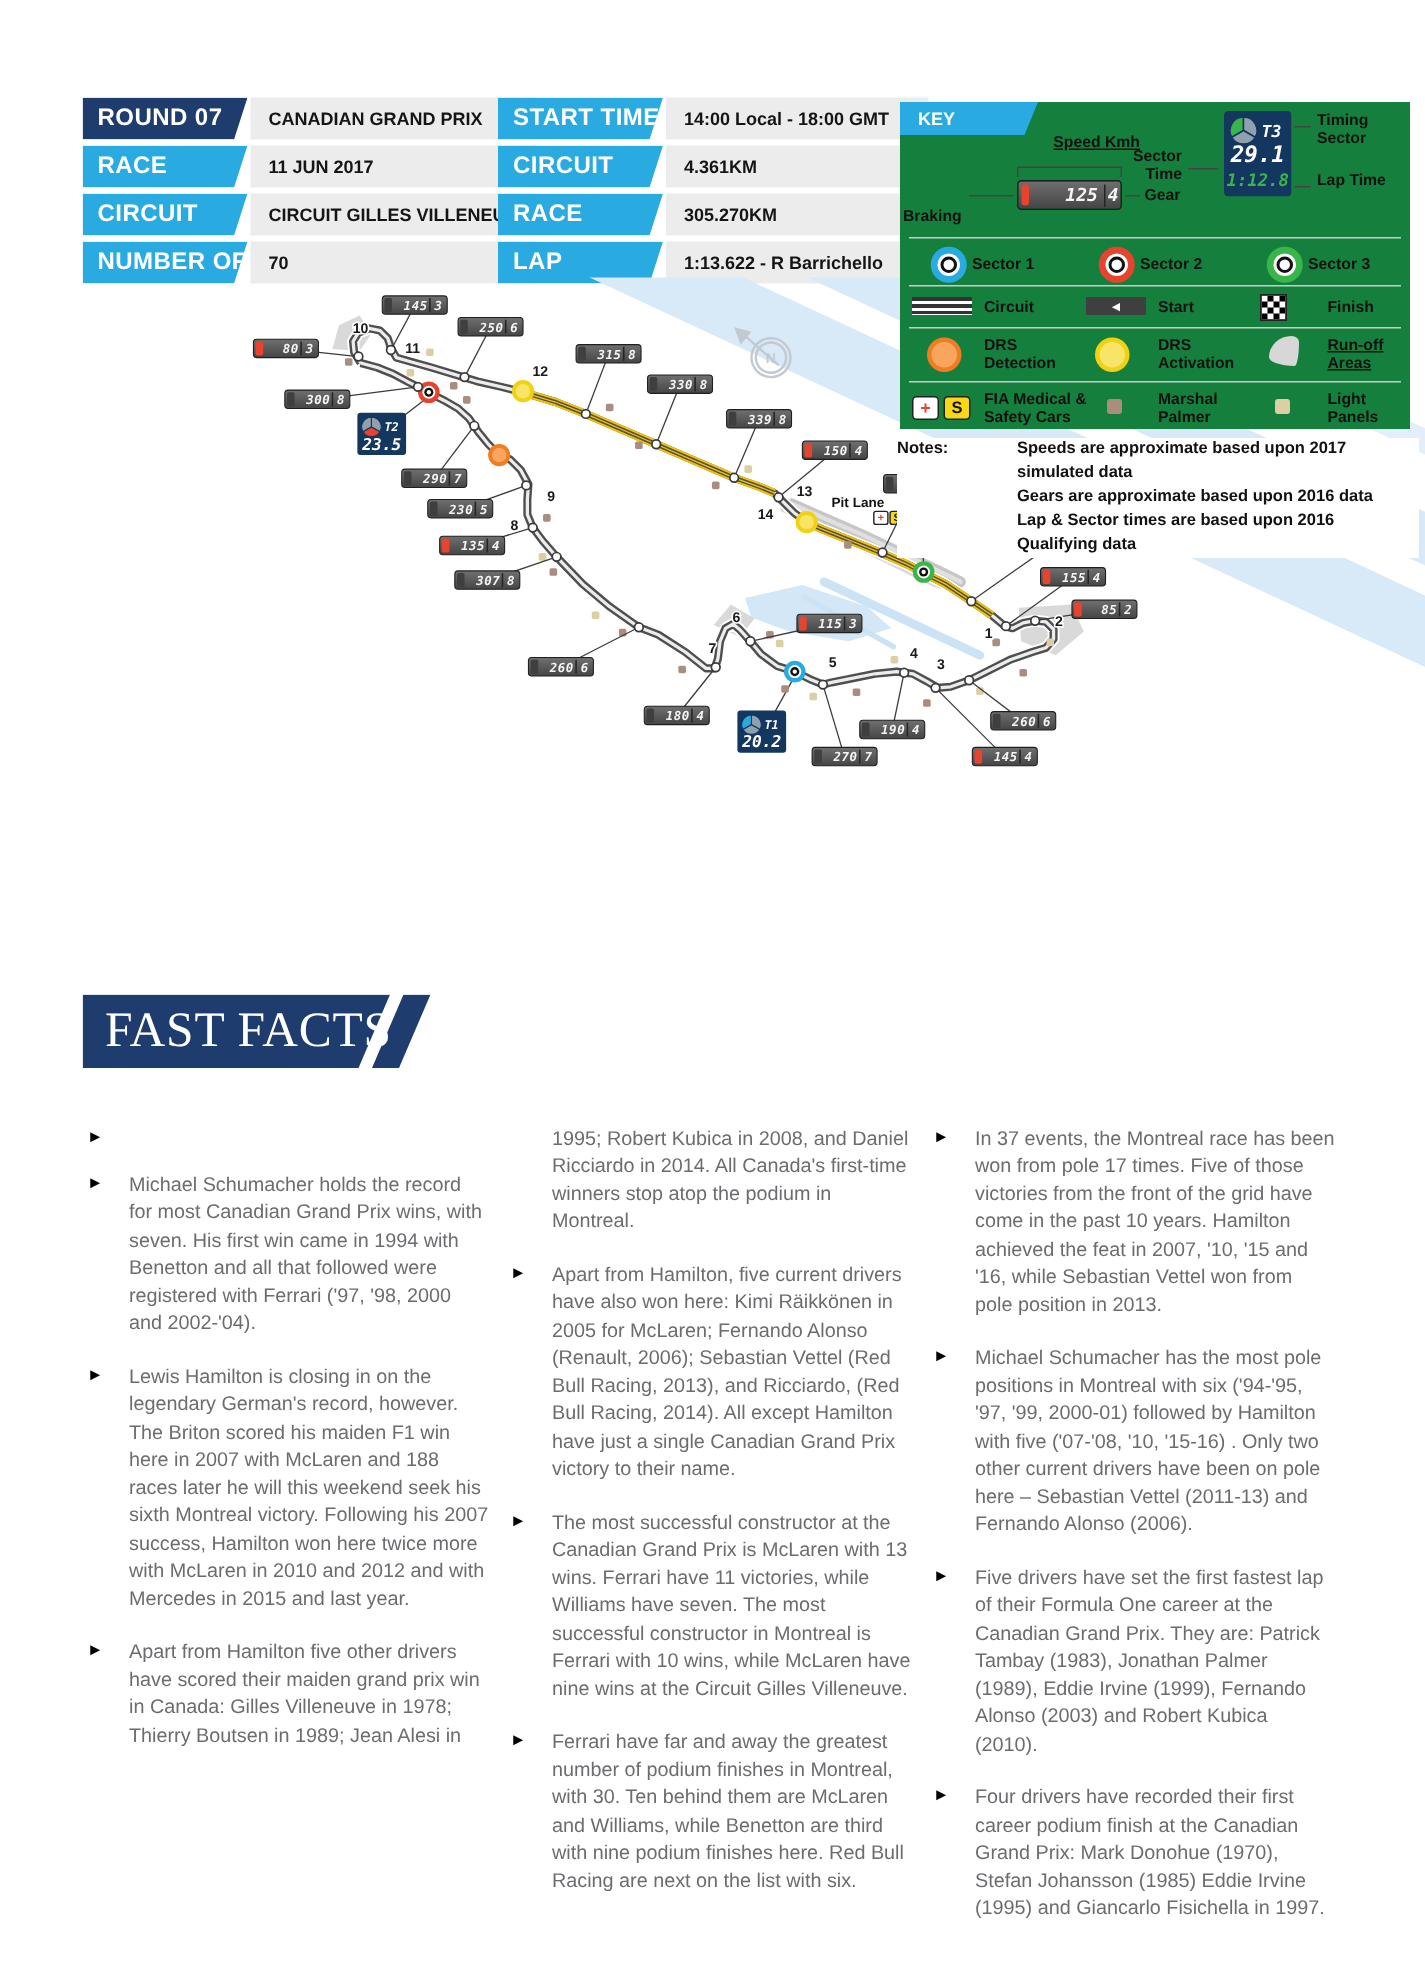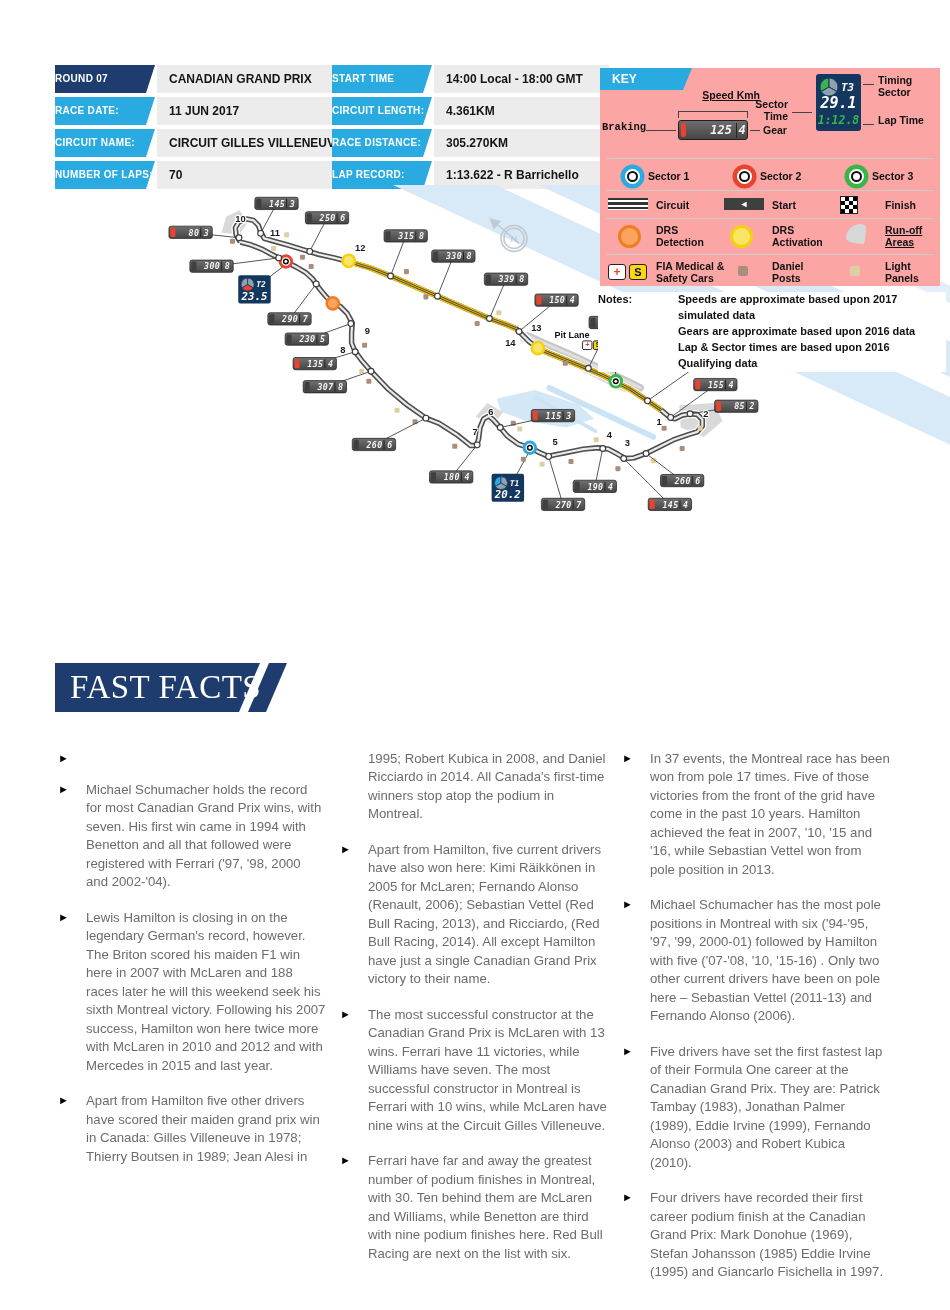--- a/index.html
+++ b/index.html
@@ -1,34 +1,34 @@
 <!DOCTYPE html>
 <html><head>
 <meta charset="utf-8">
 <style>
   html,body{margin:0;padding:0;}
   body{width:950px;height:1310px;background:#fff;position:relative;overflow:hidden;
        font-family:"Liberation Sans",sans-serif;}
   
   .info-table{position:absolute;display:flex;flex-direction:column;gap:4px;}
   .info-row{display:flex;gap:2px;height:28px;}
-  .lbl-cell{background:#29abe2;color:#fff;font-weight:700;font-size:10px;line-height:28px;
-            letter-spacing:.3px;
+  .lbl-cell{background:#29abe2;color:#fff;font-weight:700;font-size:16px;line-height:28px;
+            padding-left:10px;letter-spacing:.3px;
             clip-path:polygon(0 0,100% 0,calc(100% - 9px) 100%,0 100%);}
   .lbl-cell.dark{background:#1e3c6e;}
   .val-cell{background:#ececec;color:#151515;font-weight:700;font-size:12px;line-height:28px;
             padding-left:12px;}
   #tbl-left{left:55px;top:65px;}
   #tbl-left .lbl-cell{width:100px;}
   #tbl-left .val-cell{width:178px;}
   #tbl-mid{left:332px;top:65px;}
   #tbl-mid .lbl-cell{width:100px;}
   #tbl-mid .val-cell{width:163px;}
   
-  #key-panel{position:absolute;left:600px;top:68px;width:340px;height:218px;background:#fca5a5;z-index:5;}
+  #key-panel{position:absolute;left:600px;top:68px;width:340px;height:218px;background:#15803d;z-index:5;}
   #key-tab{position:absolute;left:0;top:0;width:92px;height:22px;background:#29abe2;color:#fff;
            font-weight:700;font-size:12px;line-height:22px;padding-left:12px;box-sizing:border-box;
            clip-path:polygon(0 0,100% 0,calc(100% - 9px) 100%,0 100%);}
   .klabel{position:absolute;font-size:10.5px;font-weight:700;line-height:1.15;color:#111;}
   .kline{position:absolute;background:#444;}
   .kdiv{position:absolute;left:6px;right:6px;height:1px;background:#cbcbcb;}
   .kspeedbox{position:absolute;left:78px;top:52px;width:70px;height:20px;border:1px solid #1f1f1f;
              border-radius:3px;background:linear-gradient(#6e6e6e,#454545);display:flex;align-items:center;box-sizing:border-box;}
   .kbrake{width:8px;height:14px;background:#e8432e;border-radius:2px;margin-left:2px;}
   .kspeed{flex:1;text-align:right;padding-right:4px;font:italic 700 12px "DejaVu Sans Mono",monospace;color:#f5f5f5;padding-left:24px;}
@@ -119,21 +119,21 @@
   </div>
   <div class="info-row">
     <div class="lbl-cell">LAP RECORD:</div>
     <div class="val-cell">1:13.622 - R Barrichello [2004]</div>
   </div>
 </div>
 
 <div id="key-panel">
   <div id="key-tab">KEY</div>
 
-  <div class="klabel" style="left:2px;top:53px;width:42px;text-align:center;font-family:Liberation Mono, monospace;">Braking</div>
+  <div class="klabel" style="left:2px;top:70px;width:42px;text-align:left;">Braking</div>
   <div class="kline" style="left:46px;top:62px;width:30px;height:1px;"></div>
   <div class="klabel" style="left:66px;top:21px;width:94px;text-align:right;text-decoration:underline;">Speed Kmh</div>
   <div class="kline" style="left:78px;top:43px;width:70px;height:1px;"></div>
   <div class="kline" style="left:78px;top:43px;width:1px;height:7px;"></div>
   <div class="kline" style="left:147px;top:43px;width:1px;height:7px;"></div>
   <div class="kspeedbox">
     <span class="kbrake"></span>
     <span class="kspeed">125</span>
     <span class="ksep"></span>
     <span class="kgear">4</span>
@@ -185,21 +185,21 @@
   <div class="klabel" style="left:172px;top:156px;width:60px;">DRS Activation</div>
   <span class="krunoff"></span>
   <div class="klabel" style="left:285px;top:156px;width:50px;text-decoration:underline;">Run-off Areas</div>
 
   <div class="kdiv" style="top:186px;"></div>
 
   <span class="kfia-plus">+</span>
   <span class="kfia-s">S</span>
   <div class="klabel" style="left:56px;top:192px;width:80px;">FIA Medical &amp; Safety Cars</div>
   <span class="ksq" style="left:138px;top:198px;background:#a98d7f;"></span>
-  <div class="klabel" style="left:172px;top:192px;width:50px;">Daniel Posts</div>
+  <div class="klabel" style="left:172px;top:192px;width:50px;">Marshal Palmer</div>
   <span class="ksq" style="left:250px;top:198px;background:#dbcfa3;"></span>
   <div class="klabel" style="left:285px;top:192px;width:50px;">Light Panels</div>
 </div>
 
 <div id="notes">
   <div class="nlabel">Notes:</div>
   <div>
     <div>Speeds are approximate based upon 2017 simulated data</div>
     <div>Gears are approximate based upon 2016 data</div>
     <div>Lap &amp; Sector times are based upon 2016 Qualifying data</div>
@@ -640,15 +640,15 @@
   <div class="ff-item">
     <span class="ff-b">►</span>
     <span class="ff-t">Michael Schumacher has the most pole positions in Montreal with six ('94-'95, '97, '99, 2000-01) followed by Hamilton with five ('07-'08, '10, '15-16) . Only two other current drivers have been on pole here – Sebastian Vettel (2011-13) and Fernando Alonso (2006).</span>
   </div>
   <div class="ff-item">
     <span class="ff-b">►</span>
     <span class="ff-t">Five drivers have set the first fastest lap of their Formula One career at the Canadian Grand Prix. They are: Patrick Tambay (1983), Jonathan Palmer (1989), Eddie Irvine (1999), Fernando Alonso (2003) and Robert Kubica (2010).</span>
   </div>
   <div class="ff-item">
     <span class="ff-b">►</span>
-    <span class="ff-t">Four drivers have recorded their first career podium finish at the Canadian Grand Prix: Mark Donohue (1969), Stefan Johansson (1985) Eddie Irvine (1995) and Giancarlo Fisichella in 1997.</span>
+    <span class="ff-t">Four drivers have recorded their first career podium finish at the Canadian Grand Prix: Mark Donohue (1970), Stefan Johansson (1985) Eddie Irvine (1995) and Giancarlo Fisichella in 1997.</span>
   </div>
 </div>
 
 </body></html>

